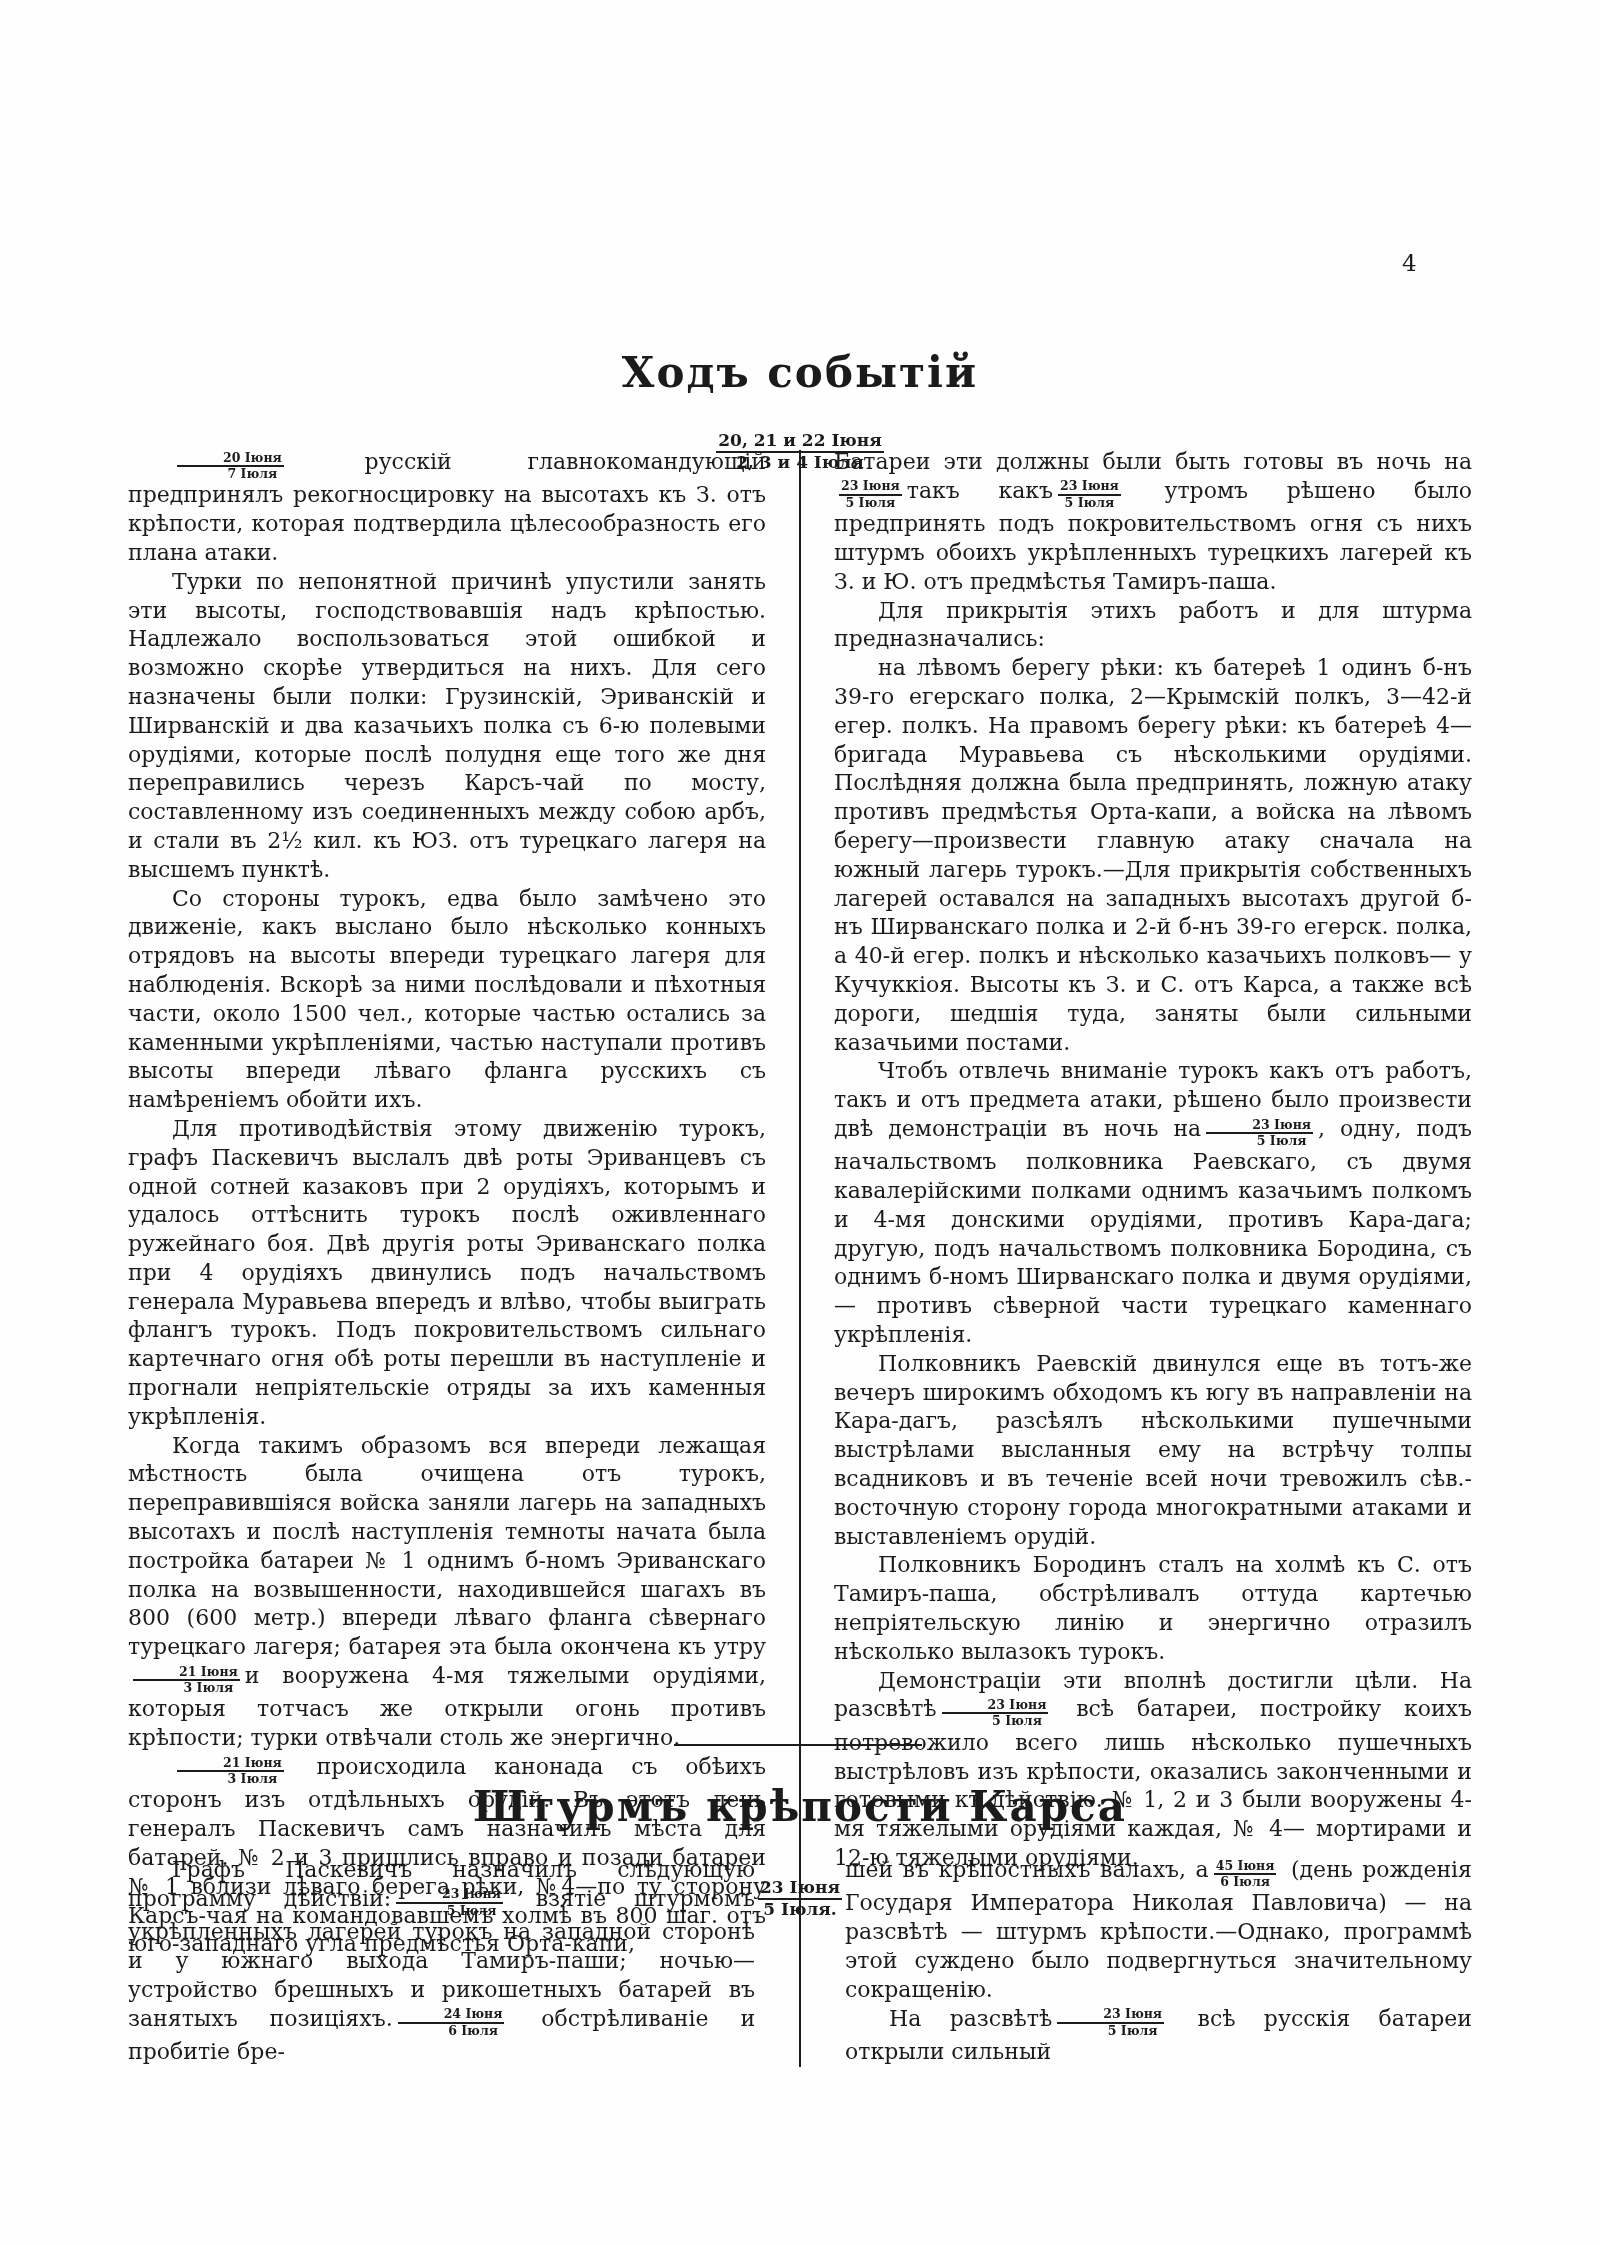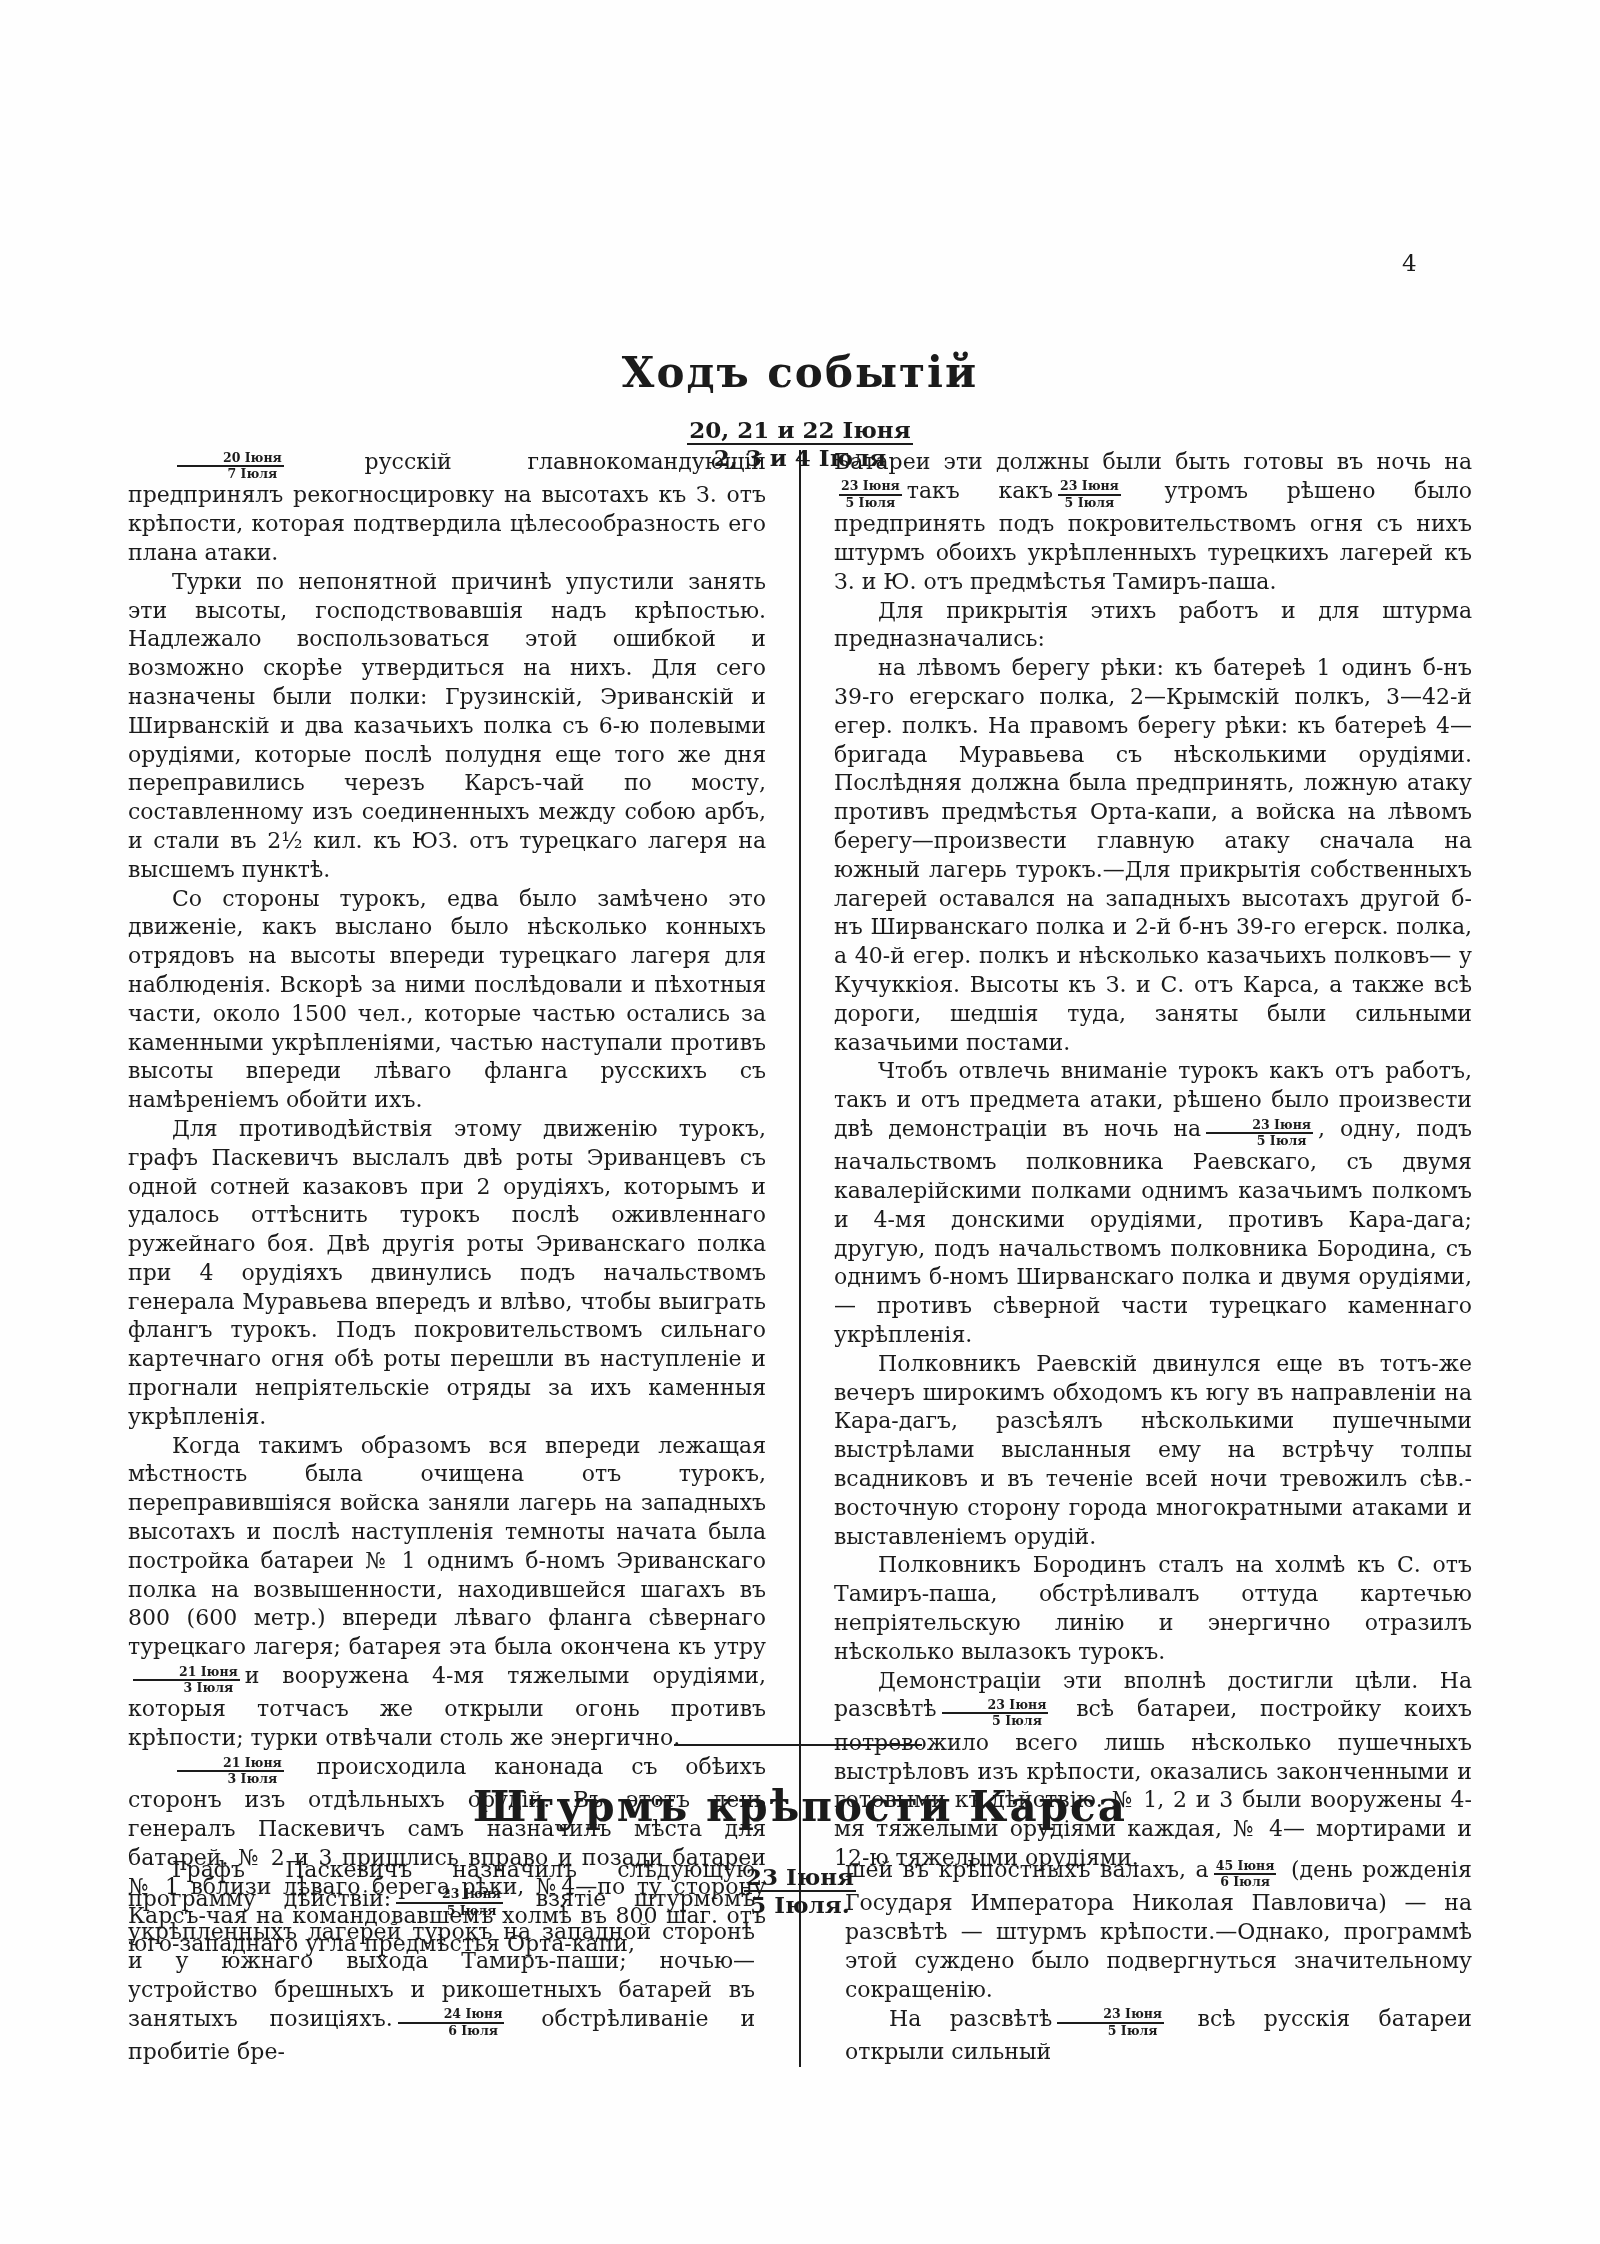--- a/index.html
+++ b/index.html
@@ -17,21 +17,21 @@
   .col{width:655px;text-align:justify;font-size:22px;line-height:28.8px;}
   .col p{margin:0;text-indent:44px;}
   .col p.noindent{text-indent:0;}
   .vrule{width:2px;background:#1c1c1c;margin:2px 14px 0 14px;}
   .hrule{position:absolute;left:674px;top:1744px;width:248px;height:0;
          border-top:2px solid #1c1c1c;}
   .frac{display:inline-block;vertical-align:-9px;text-align:center;font-weight:bold;
         font-size:12.5px;line-height:1.15;margin:0 5px;white-space:nowrap;}
   .frac .ft{display:block;border-bottom:2px solid #1c1c1c;padding:0 2px;}
   .frac .fb{display:block;padding:0 2px;}
-  .frac-lg{font-size:23px;vertical-align:middle;margin:0;}
+  .frac-lg{font-size:17px;vertical-align:middle;margin:14px;}
 </style>
 </head>
 <body>
 
 <div class="page">
 
   <div class="pagenum">4</div>
 
   <div class="heading h1">
     <span class="htitle">Ходъ событій</span>

